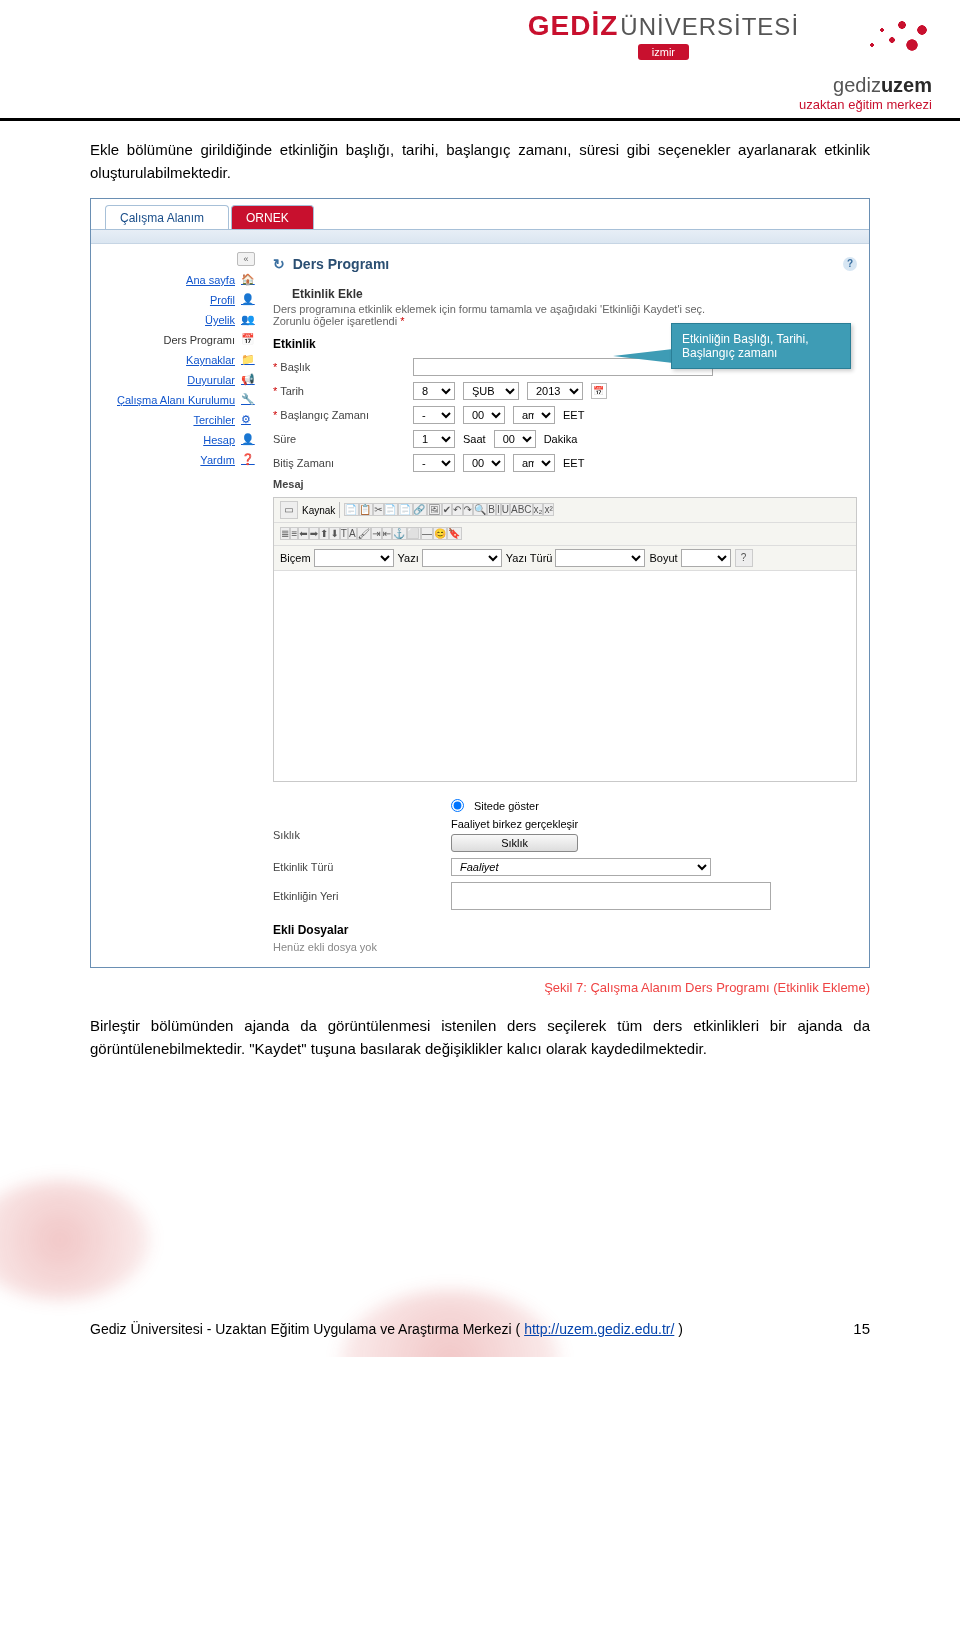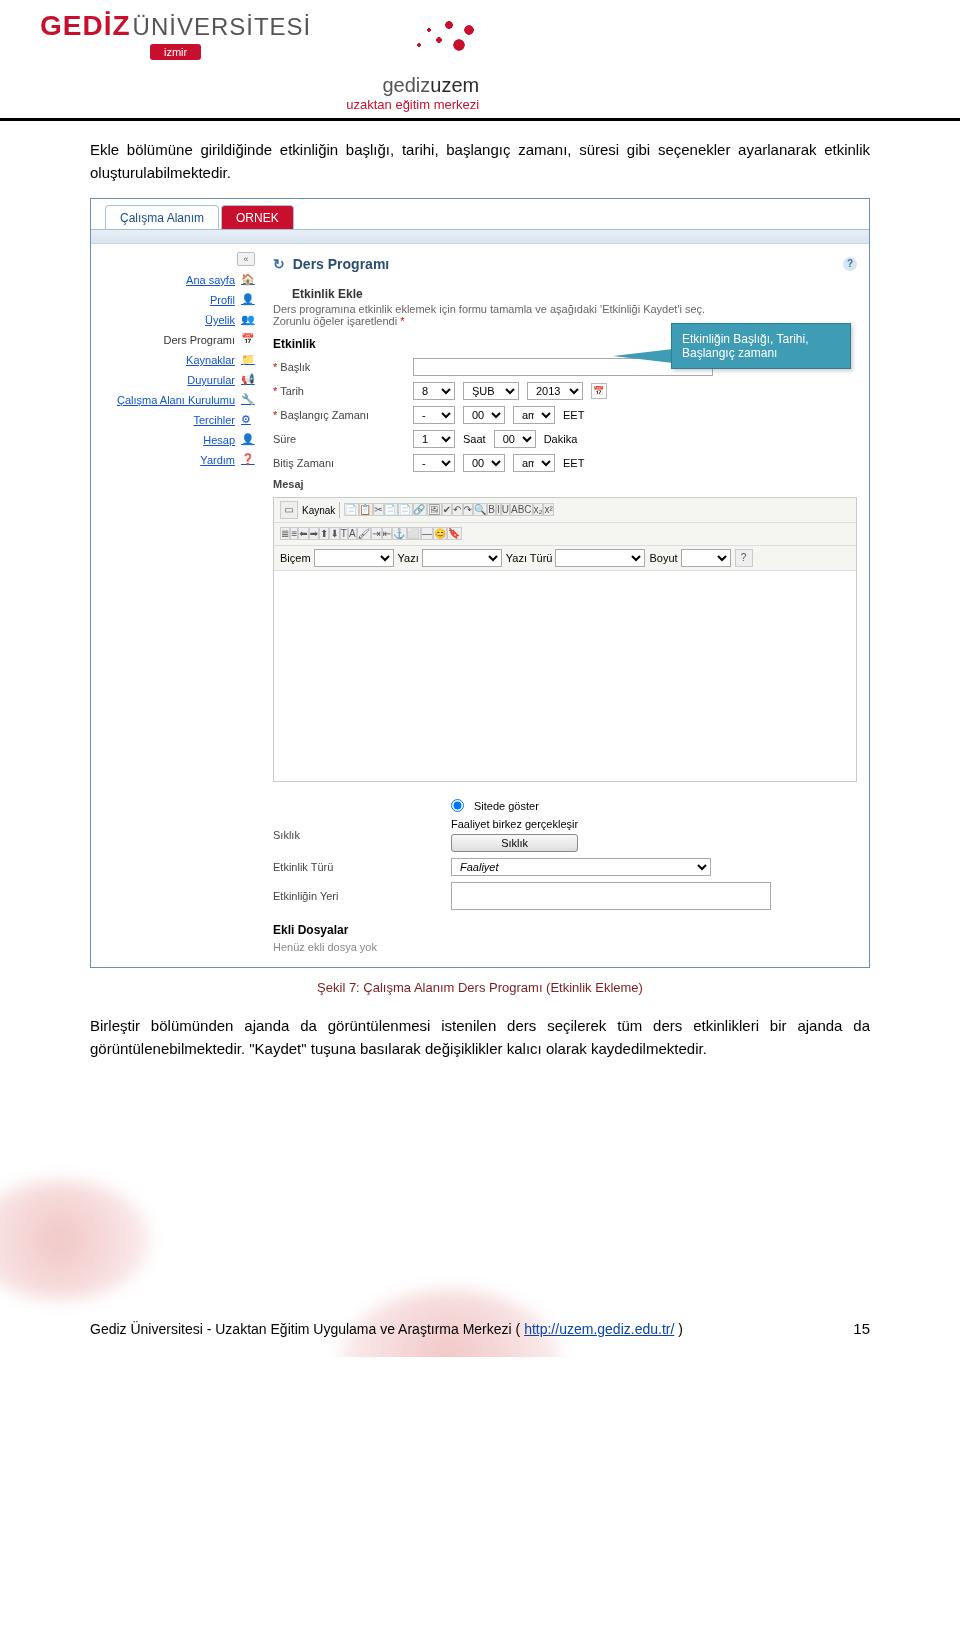--- a/index.html
+++ b/index.html
@@ -2,50 +2,50 @@
 <html><head>
 <meta charset="utf-8">
 <style>
   * { box-sizing: border-box; margin: 0; padding: 0; }
   body { font-family: Arial, sans-serif; background: #fff; width: 960px; margin: 0 auto; position: relative; }
   
   .blob { position: absolute; border-radius: 50%; background: radial-gradient(circle, rgba(200,30,30,0.25), rgba(200,30,30,0.05)); filter: blur(8px); z-index: 0; }
   .blob1 { width: 180px; height: 120px; left: -30px; top: 1180px; }
   .blob2 { width: 220px; height: 140px; left: 340px; top: 1290px; }
   
-  .header { display: flex; justify-content: flex-start; align-items: flex-start; padding: 10px 60px 0 40px; position: relative; z-index: 2; gap: 35px; }
+  .header { display: flex; justify-content: flex-end; align-items: flex-start; padding: 10px 28px 0 40px; position: relative; z-index: 2; }
   .header-left { display: flex; flex-direction: column; }
   .logo-main { display: flex; align-items: baseline; gap: 2px; }
   .logo-gediz { color: #c8102e; font-weight: bold; font-size: 28px; letter-spacing: 1px; }
   .logo-univ { color: #555; font-size: 24px; letter-spacing: 1px; }
   .logo-izmir { background: #c8102e; color: #fff; font-size: 11px; padding: 2px 14px; border-radius: 3px; align-self: center; margin-top: 2px; }
   .logo-sub { color: #4a4a4a; font-size: 22px; font-weight: bold; margin-top: 8px; letter-spacing: 1px; }
   
   .header-right { text-align: right; padding-top: 10px; }
   .uzem-dots { display: inline-block; width: 90px; height: 50px; position: relative; }
   .uzem-dots::before { content: ""; position: absolute; right: 0; top: 0; width: 70px; height: 40px;
     background: radial-gradient(circle 5px at 60px 10px, #c8102e 90%, transparent),
                 radial-gradient(circle 6px at 50px 25px, #c8102e 90%, transparent),
                 radial-gradient(circle 4px at 40px 5px, #c8102e 90%, transparent),
                 radial-gradient(circle 3px at 30px 20px, #c8102e 90%, transparent),
                 radial-gradient(circle 2px at 20px 10px, #c8102e 90%, transparent),
                 radial-gradient(circle 2px at 10px 25px, #c8102e 90%, transparent);
   }
   .uzem-text1 { color: #555; font-size: 20px; }
-  .uzem-text1 b { color: #2a2a2a; font-weight: normal; }
+  .uzem-text1 b { color: #2a2a2a; font-weight: bold; }
   .uzem-text2 { color: #c8102e; font-size: 13px; }
   
   .divider { border: none; border-top: 3px solid #000; margin: 6px 0 18px 0; }
   
   .content { padding: 0 90px; position: relative; z-index: 2; }
   .para { font-size: 15px; line-height: 1.5; text-align: justify; margin-bottom: 14px; }
   
   .screenshot { border: 1px solid #6a8fb3; background: #fff; position: relative; margin-bottom: 12px; }
   .tabs { display: flex; padding: 6px 0 0 14px; border-bottom: 1px solid #a7c0d8; background: #fff; }
-  .tab { padding: 5px 14px 4px 14px; font-size: 12px; border: 1px solid #a7c0d8; border-bottom: none; border-radius: 4px 4px 0 0; margin-right: 2px; cursor: pointer; }
+  .tab { padding: 5px 24px 4px 14px; font-size: 12px; border: 1px solid #a7c0d8; border-bottom: none; border-radius: 4px 4px 0 0; margin-right: 2px; cursor: pointer; }
   .tab-active { background: #fff; color: #1a4e8a; }
   .tab-inactive { background: #c8102e; color: #fff; }
   .top-band { height: 14px; background: linear-gradient(#e7eef6, #dbe6f1); border-bottom: 1px solid #c6d5e4; }
   
   .body-area { display: flex; }
   .sidebar { width: 170px; padding: 8px 6px 8px 10px; font-size: 11px; }
   .sidebar-row { display: flex; justify-content: flex-end; align-items: center; gap: 6px; padding: 3px 0; color: #1155cc; text-decoration: underline; cursor: pointer; }
   .sidebar-row.nonlink { color: #333; text-decoration: none; cursor: default; }
   .collapse { align-self: flex-end; width: 18px; height: 14px; border: 1px solid #bbb; border-radius: 2px; background: #f2f2f2; font-size: 9px; text-align: center; line-height: 12px; color: #666; margin-bottom: 4px; margin-left: auto; }
   .sb-ic { width: 14px; height: 14px; display: inline-block; }
@@ -79,21 +79,21 @@
   .ed-sel { display: flex; align-items: center; gap: 3px; }
   .ed-sel .sel { height: 18px; font-size: 10px; }
   .ed-body { height: 210px; background: #fff; }
   
   .lower-row { display: flex; align-items: center; padding: 3px 0; gap: 10px; }
   .lower-row .lbl { width: 168px; color: #444; }
   .btn-small { border: 1px solid #888; background: linear-gradient(#f9f9f9,#ddd); padding: 2px 10px; font-size: 11px; border-radius: 3px; cursor: pointer; }
   .select-wide { width: 260px; font-style: italic; }
   .textarea-small { width: 320px; height: 28px; border: 1px solid #aaa; resize: none; font-size: 11px; }
   
-  .caption { text-align: center; font-size: 13px; color: #7f1d1d; margin: 6px 0 20px 0; }
+  .caption { text-align: right; font-size: 13px; color: #ef4444; margin: 6px 0 20px 0; }
   
   .footer { position: relative; z-index: 2; padding: 0 90px 20px 90px; display: flex; justify-content: space-between; align-items: flex-end; font-size: 14px; margin-top: 260px; }
   .footer a { color: #0645ad; text-decoration: underline; }
   .page-num { font-size: 15px; }
 </style>
 </head>
 <body>
 
 <div class="blob blob1"></div>
 <div class="blob blob2"></div>

